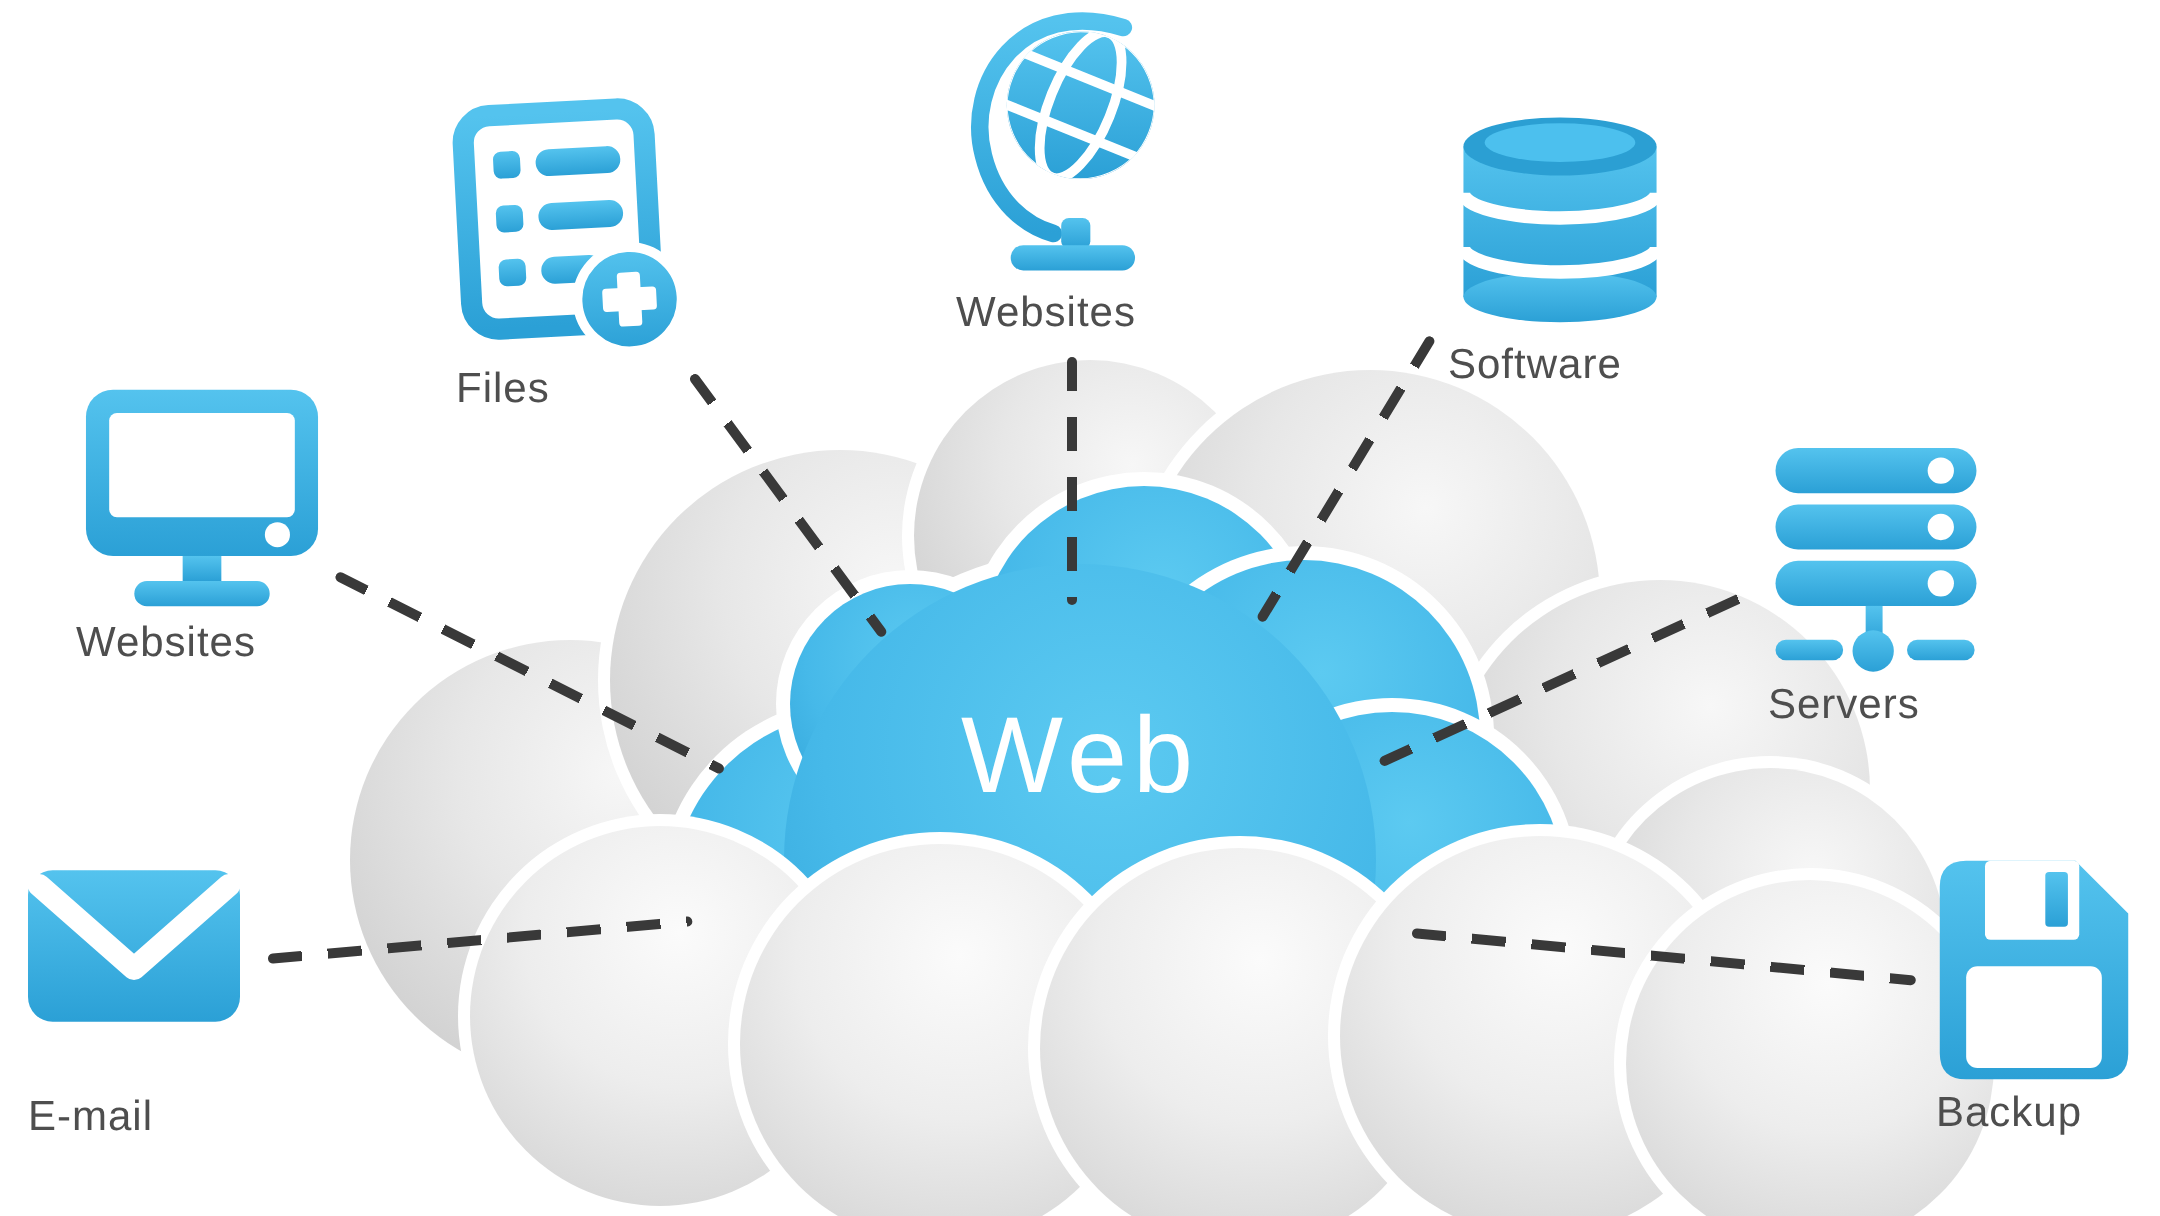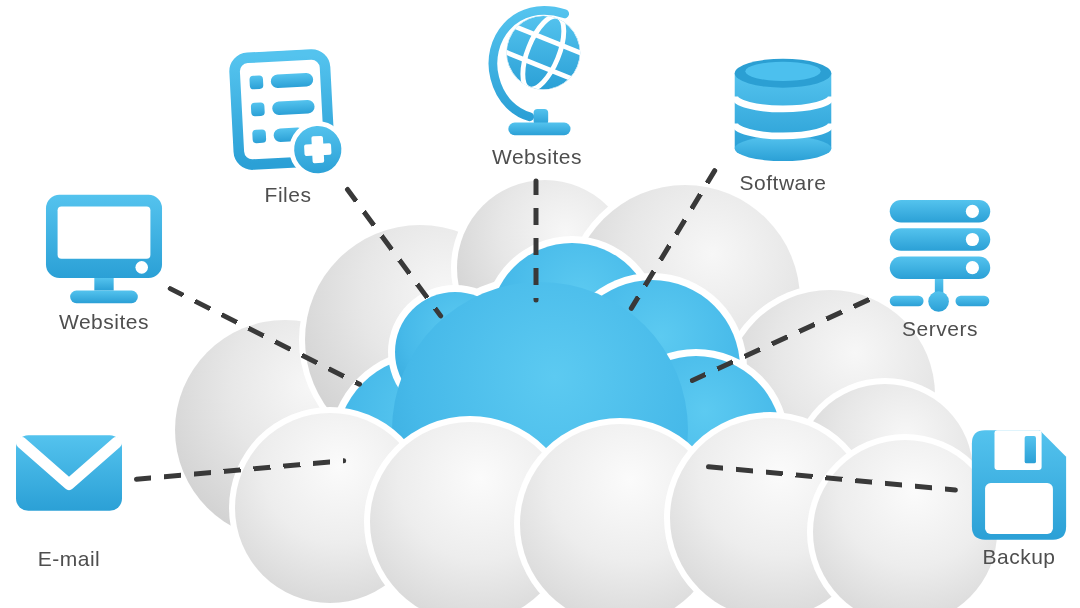--- a/index.html
+++ b/index.html
@@ -7,21 +7,21 @@
          font-family:"Liberation Sans",sans-serif;}
   .c{position:absolute;border-radius:50%;}
   .halo{background:#ffffff;}
   .gp{background:radial-gradient(circle at 62% 30%, #f7f7f7 0%, #e7e7e7 40%, #c7c7c7 100%);}
   .fp{background:radial-gradient(circle at 55% 28%, #fbfbfb 0%, #ededed 45%, #cecece 100%);}
   .bp{background:radial-gradient(circle at 55% 32%, #5ccaf1 0%, #46b9e9 55%, #2ea1d6 100%);}
   .cloud-text{position:absolute;left:385px;top:346px;width:310px;text-align:center;color:#ffffff;
               font-size:54px;letter-spacing:3px;line-height:1.22;}
   .dash{position:absolute;height:5px;transform-origin:0 50%;border-radius:3px;
         background:repeating-linear-gradient(90deg,#393939 0 17px,transparent 17px 30px);}
-  .node{position:absolute;display:flex;flex-direction:column;align-items:center;}
+  .node{position:absolute;display:flex;flex-direction:column;}
   .node-label{color:#4e4e4e;font-size:21px;letter-spacing:.5px;margin-top:3px;white-space:nowrap;}
 </style>
 </head>
 <body>
 
 <div class="stage">
 
   <div>
     <div class="c gp" style="left:415px;top:290px;width:280px;height:280px;"></div>
     <div class="c halo" style="left:169px;top:314px;width:232px;height:232px;"></div>
@@ -60,20 +60,21 @@
     <div class="c fp" style="left:370px;top:422px;width:200px;height:200px;"></div>
     <div class="c halo" style="left:514px;top:418px;width:212px;height:212px;"></div>
     <div class="c fp" style="left:520px;top:424px;width:200px;height:200px;"></div>
     <div class="c halo" style="left:664px;top:412px;width:212px;height:212px;"></div>
     <div class="c fp" style="left:670px;top:418px;width:200px;height:200px;"></div>
     <div class="c halo" style="left:807px;top:434px;width:196px;height:196px;"></div>
     <div class="c fp" style="left:813px;top:440px;width:184px;height:184px;"></div>
   </div>
 
   <div class="cloud-text">
+    <div>Web</div>
   </div>
 
   <div class="dash" style="left:168px;top:285px;width:217px;transform:rotate(26.8deg);"></div>
   <div class="dash" style="left:346px;top:185px;width:162px;transform:rotate(53.6deg);"></div>
   <div class="dash" style="left:536px;top:176px;width:124px;transform:rotate(90deg);"></div>
   <div class="dash" style="left:716px;top:166px;width:166px;transform:rotate(121.2deg);"></div>
   <div class="dash" style="left:690px;top:379px;width:207px;transform:rotate(-24.6deg);"></div>
   <div class="dash" style="left:134px;top:477px;width:213px;transform:rotate(-5.1deg);"></div>
   <div class="dash" style="left:706px;top:464px;width:253px;transform:rotate(5.4deg);"></div>
 
@@ -152,21 +153,21 @@
       <rect x="8" y="26" width="100" height="78" fill="url(#g4)"></rect>
       <ellipse cx="58" cy="104" rx="50" ry="13" fill="url(#g4)"></ellipse>
       <path d="M8,50 a50,13 0 0,0 100,0" stroke="#ffffff" stroke-width="7" fill="none"></path>
       <path d="M8,78 a50,13 0 0,0 100,0" stroke="#ffffff" stroke-width="7" fill="none"></path>
       <ellipse cx="58" cy="26" rx="50" ry="15" fill="#2b9fd3"></ellipse>
       <ellipse cx="58" cy="24" rx="39" ry="10" fill="#4cc0ee"></ellipse>
     </svg>
     <div class="node-label">Software</div>
   </div>
 
-  <div class="node" style="left:884px;top:196px;width:112px;">
+  <div class="node" style="left:884px;top:220px;width:112px;">
     <svg width="108" height="118" viewBox="0 0 115 125">
       <defs>
           <linearGradient id="g5" x1="0" y1="0" x2="0" y2="1">
         <stop offset="0" stop-color="#54c3ee"></stop>
             <stop offset="1" stop-color="#2ba0d6"></stop>
           </linearGradient>
         </defs>
       <rect x="4" y="4" width="107" height="24" rx="12" fill="url(#g5)"></rect>
       <rect x="4" y="34" width="107" height="24" rx="12" fill="url(#g5)"></rect>
       <rect x="4" y="64" width="107" height="24" rx="12" fill="url(#g5)"></rect>

